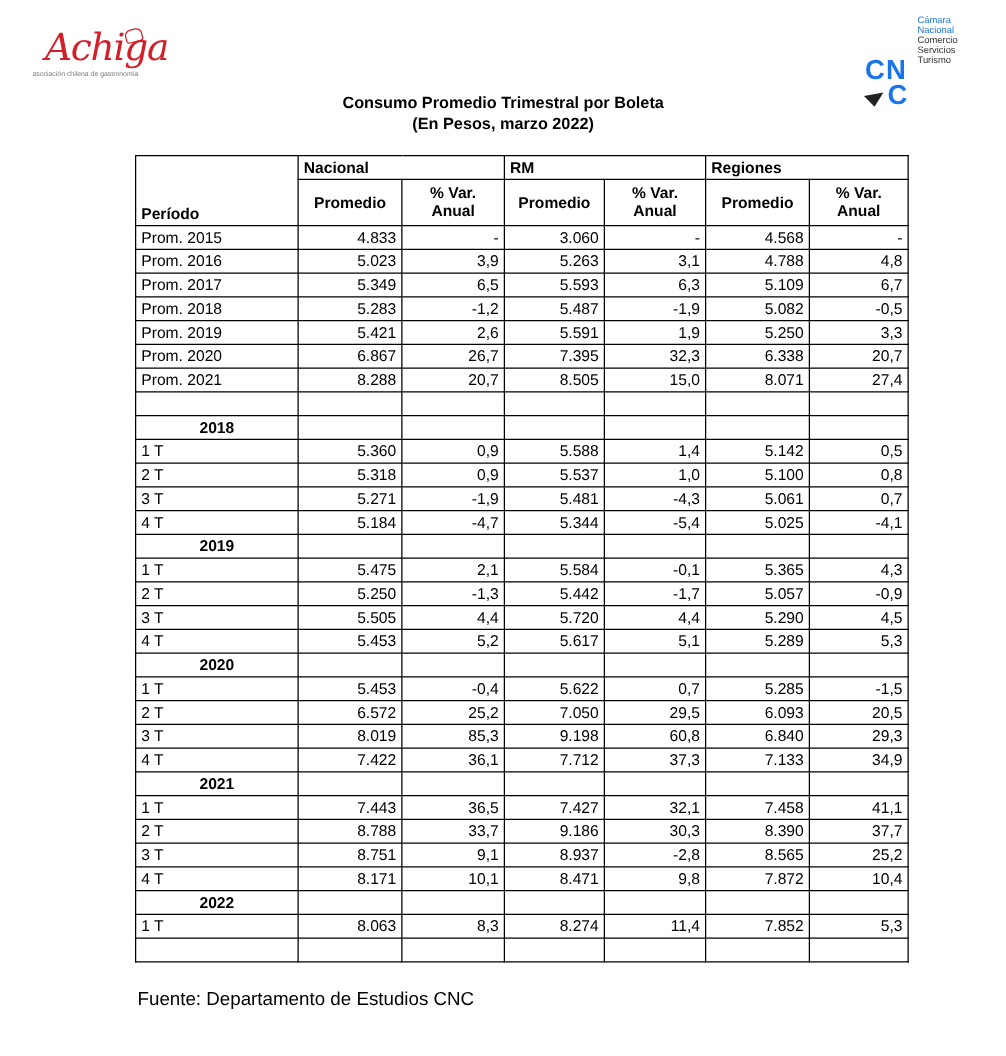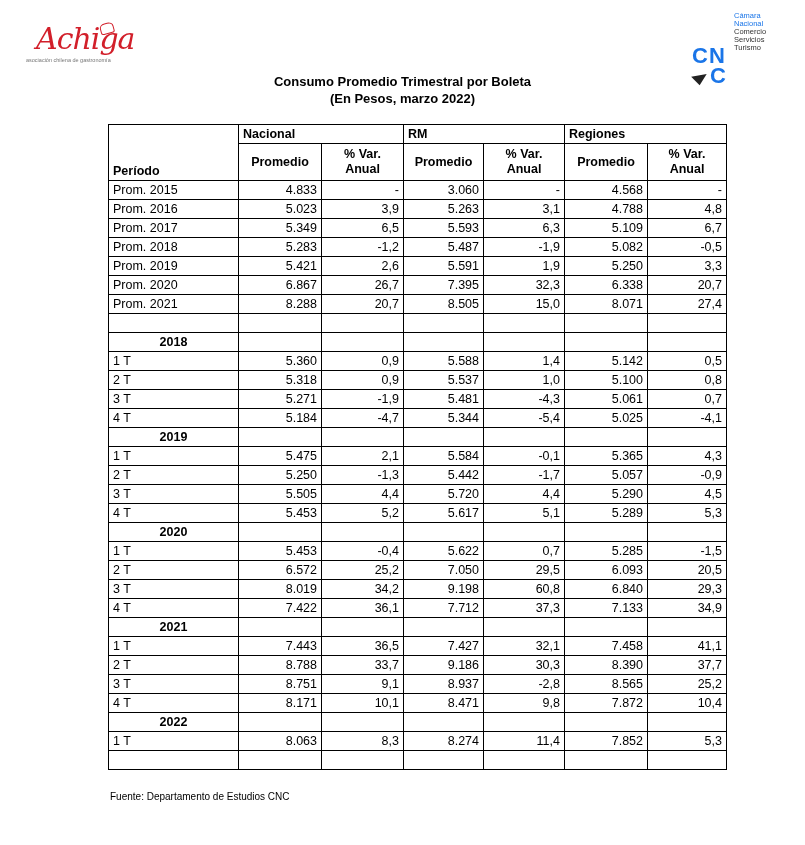--- a/index.html
+++ b/index.html
@@ -16,21 +16,21 @@
   .cnc-text .blue { color:#1a75e8; }
   .title { position:absolute; left:0; width:805px; text-align:center; font-weight:bold; font-size:13px; }
   .title.t1 { top:74px; }
   .title.t2 { top:91px; }
   table { position:absolute; left:108px; top:124px; border-collapse:collapse; font-size:12.5px; table-layout:fixed; }
   td { border:1.5px solid #000; padding:0 4px; height:18px; line-height:18px; white-space:nowrap; }
   td.num { text-align:right; }
   td.hdr { font-weight:bold; }
   td.ctr { text-align:center; font-weight:bold; line-height:15px; }
   td.bold { font-weight:bold;text-align:center; }
-  .source { position:absolute; left:110px; top:791px; font-size:10px; }
+  .source { position:absolute; left:110px; top:791px; font-size:15px; }
 </style>
 </head>
 <body>
 
 <div class="logo-left">
   <span class="brand">Achiga</span>
   <span class="hat"></span>
   <span class="tag">asociación chilena de gastronomía</span>
 </div>
 
@@ -264,21 +264,21 @@
         <td class="num">6.572</td>
         <td class="num">25,2</td>
         <td class="num">7.050</td>
         <td class="num">29,5</td>
         <td class="num">6.093</td>
         <td class="num">20,5</td>
       </tr>
       <tr>
         <td>3 T</td>
         <td class="num">8.019</td>
-        <td class="num">34,2</td>
+        <td class="num">85,3</td>
         <td class="num">9.198</td>
         <td class="num">60,8</td>
         <td class="num">6.840</td>
         <td class="num">29,3</td>
       </tr>
       <tr>
         <td>4 T</td>
         <td class="num">7.422</td>
         <td class="num">36,1</td>
         <td class="num">7.712</td>

